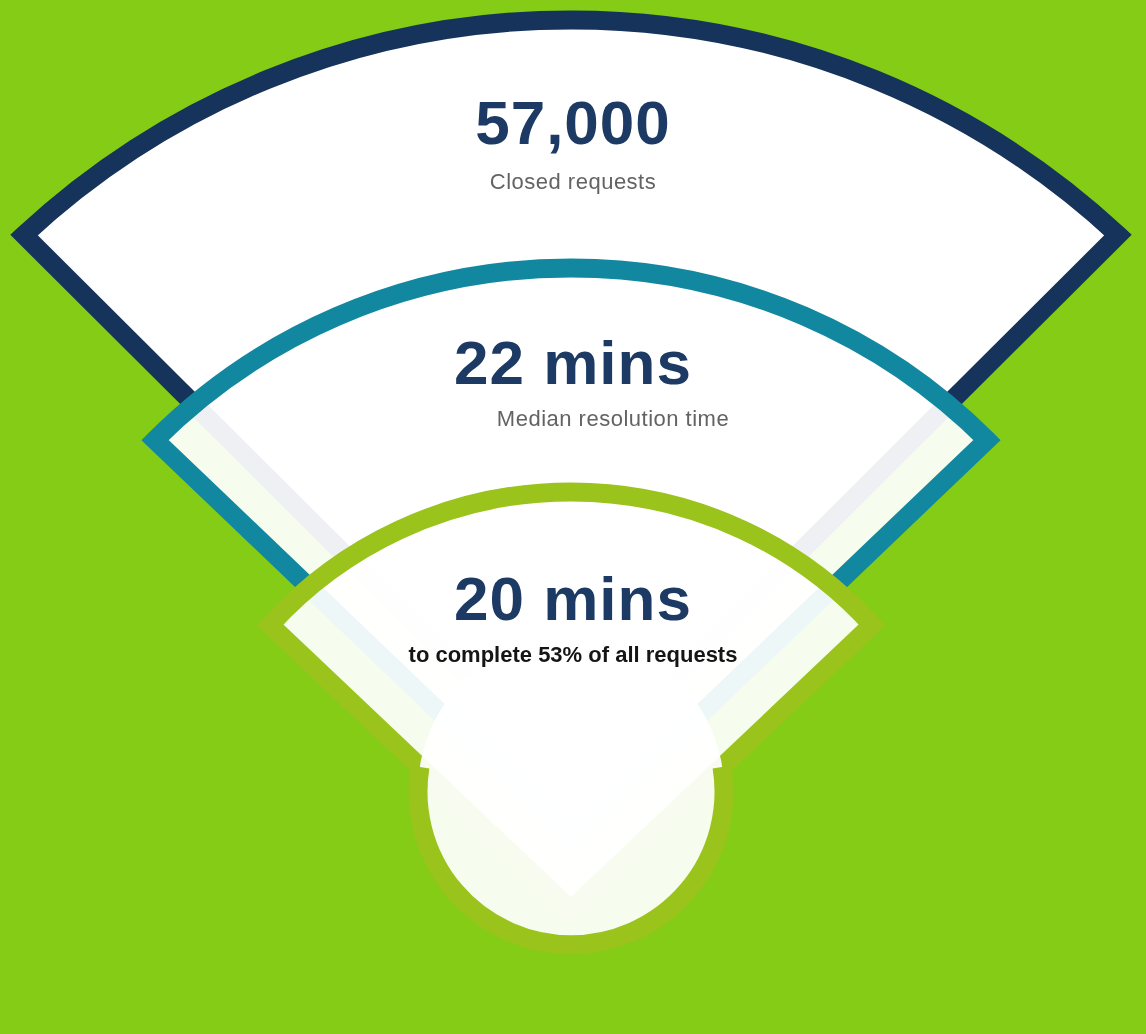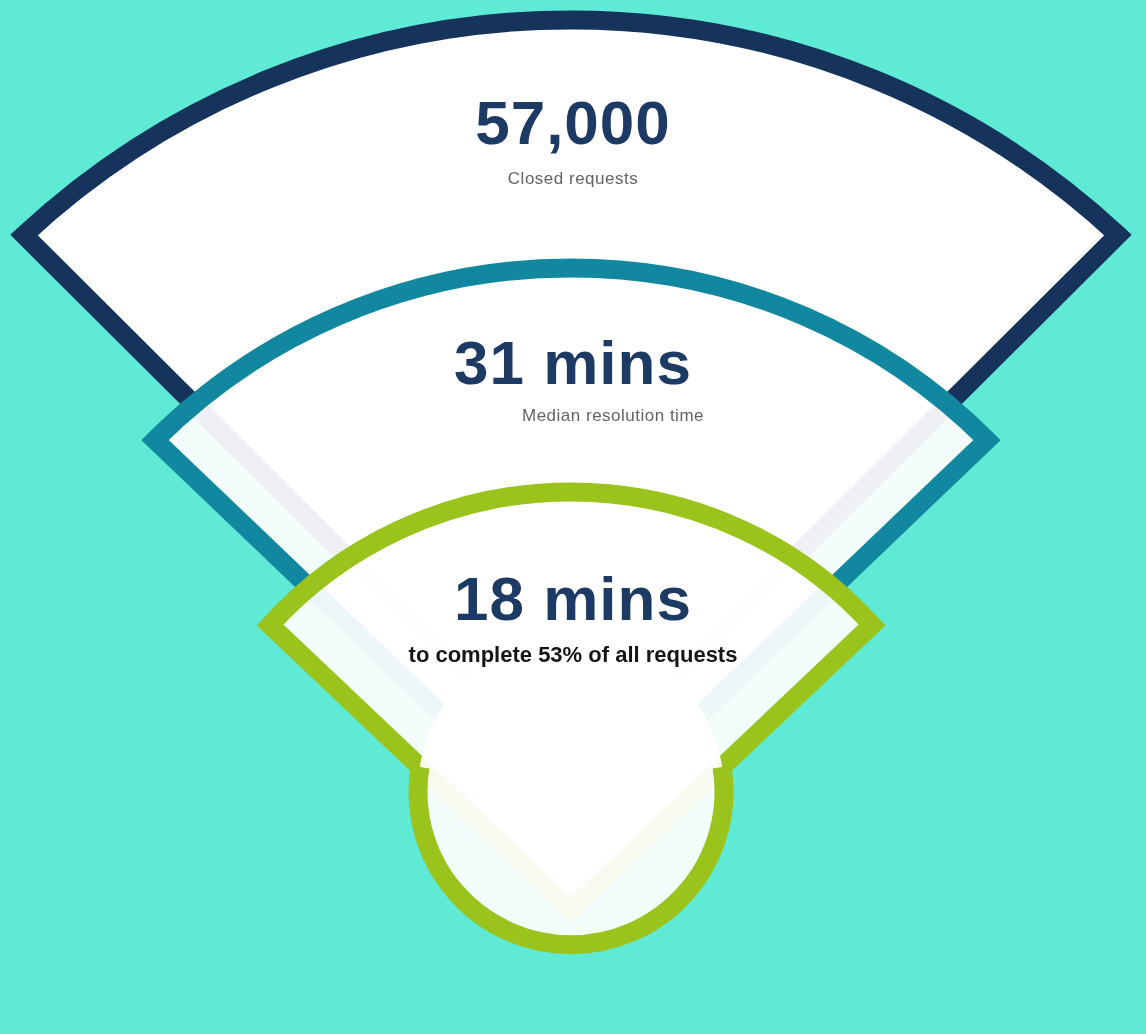--- a/index.html
+++ b/index.html
@@ -5,21 +5,21 @@
   html, body {
     margin: 0;
     padding: 0;
     background: #ffffff;
     font-family: "Liberation Sans", sans-serif;
   }
   #canvas {
     position: relative;
     width: 1146px;
     height: 1034px;
-    background: #5eead4;
+    background: #84cc16;
     overflow: hidden;
   }
   #funnel-svg {
     position: absolute;
     top: 0;
     left: 0;
     width: 1146px;
     height: 1034px;
   }
   .txt {
@@ -30,21 +30,21 @@
     white-space: nowrap;
     line-height: 1.08;
   }
   .stat-value {
     font-size: 62px;
     font-weight: 700;
     color: #1c3a64;
     letter-spacing: 1px;
   }
   .stat-label {
-    font-size: 17px;
+    font-size: 22px;
     font-weight: 500;
     color: #636363;
     letter-spacing: 0.5px;
   }
   #stage3-label {
     font-size: 22px;
     font-weight: 600;
     color: #151515;
   }
   #chart-caption {
@@ -75,20 +75,20 @@
     <path d="M 571 910 L 270 625 A 407 407 0 0 1 872 625 Z" fill="rgba(255,255,255,0.93)" stroke-width="19" stroke-miterlimit="6" stroke="#9ac31c"></path>
 
     <circle cx="571" cy="790" r="153" fill="rgba(255,255,255,0.93)"></circle>
 
     <path d="M 420 767 A 153 153 0 1 0 722 767" fill="none" stroke-width="19" stroke="#9ac31c"></path>
   </svg>
 
   <div class="txt stat-value" id="stage1-value">57,000</div>
   <div class="txt stat-label" id="stage1-label">Closed requests</div>
 
-  <div class="txt stat-value" id="stage2-value">31 mins</div>
+  <div class="txt stat-value" id="stage2-value">22 mins</div>
   <div class="txt stat-label" id="stage2-label">Median resolution time</div>
 
-  <div class="txt stat-value" id="stage3-value">18 mins</div>
+  <div class="txt stat-value" id="stage3-value">20 mins</div>
   <div class="txt" id="stage3-label">to complete 53% of all requests</div>
 
 
 </div>
 
 </body></html>

